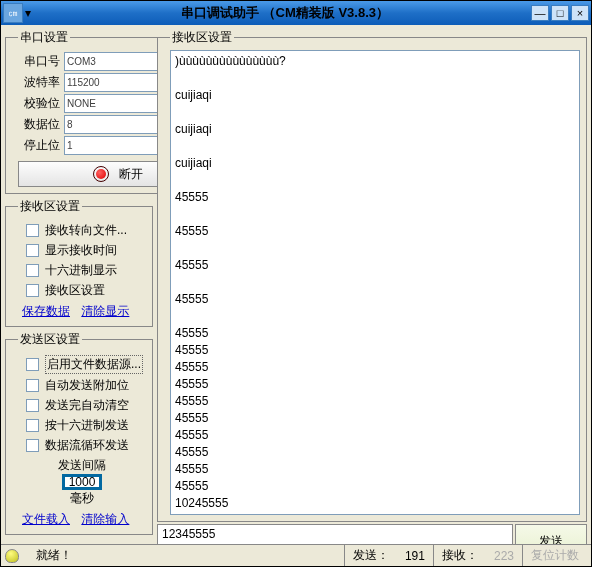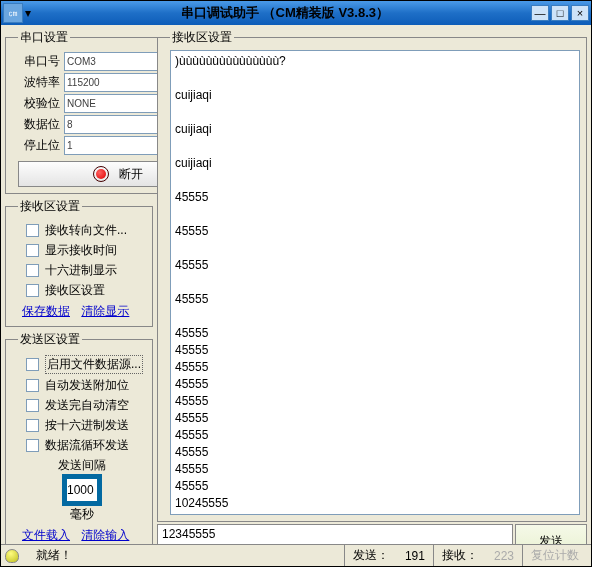--- a/index.html
+++ b/index.html
@@ -21,21 +21,21 @@
 .combo input { flex: 1; border: 1px solid #7f9db9; background: #fff; padding: 0 2px; font-size: 10px; color: #404040; min-width: 0; }
 .combo .dd { width: 16px; border: 1px solid #888; border-left: none; background: linear-gradient(#f0f0f0, #d0d0d0); display: flex; align-items: center; justify-content: center; font-size: 8px; }
 .discbtn { width: 100%; height: 26px; margin-top: 6px; border: 1px solid #888; background: linear-gradient(#fdfdfd, #e4e4e4); display: flex; align-items: center; justify-content: center; gap: 10px; }
 .reddot-outer { width: 16px; height: 16px; border-radius: 50%; border: 1px solid #400; display: flex; align-items: center; justify-content: center; }
 .reddot { width: 10px; height: 10px; border-radius: 50%; background: radial-gradient(circle at 35% 35%, #ff6060, #e00000); }
 .chk-row { display: flex; align-items: center; margin: 3px 0; }
 .chk { width: 13px; height: 13px; border: 1px solid #7f9db9; background: #fff; margin: 0 6px 0 8px; }
 .linkrow { margin-top: 4px; }
 .link { color: #0000cc; text-decoration: underline; margin: 0 4px; cursor: pointer; }
 .interval-row { display: flex; align-items: center; margin: 2px 8px; flex-direction: column; }
-.interval-input { width: 40px; border: 5px solid #0369a1; height: 32px; margin: 0 2px; }
+.interval-input { width: 40px; border: 3px solid #0369a1; height: 16px; text-align: center; margin: 0 2px; }
 .rightcol { flex: 1; display: flex; flex-direction: column; }
 .recvbox { flex: 1; display: flex; flex-direction: column; }
 .recv-area { flex: 1; border: 1px solid #7f9db9; background: #fff; padding: 2px 4px; overflow-y: auto; position: relative; line-height: 17px; }
 .recv-area::-webkit-scrollbar { width: 16px; }
 .recv-area::-webkit-scrollbar-track { background: #ece9d8; border-left: 1px solid #ccc; }
 .recv-area::-webkit-scrollbar-thumb { background: #c0c0c0; border: 1px solid #888; }
 .bottom-row { display: flex; margin-top: 2px; height: 46px; gap: 2px; }
 .send-input { flex: 1; border: 1px solid #888; background: #fff; padding: 2px 4px; resize: none; }
 .send-btn { width: 72px; border: 1px solid #888; background: linear-gradient(#f5f9e8, #e8f0d0); display: flex; align-items: center; justify-content: center; font-size: 13px; }
 .statusbar { height: 22px; border-top: 1px solid #888; display: flex; align-items: center; padding: 0 4px; background: #ece9d8; }

